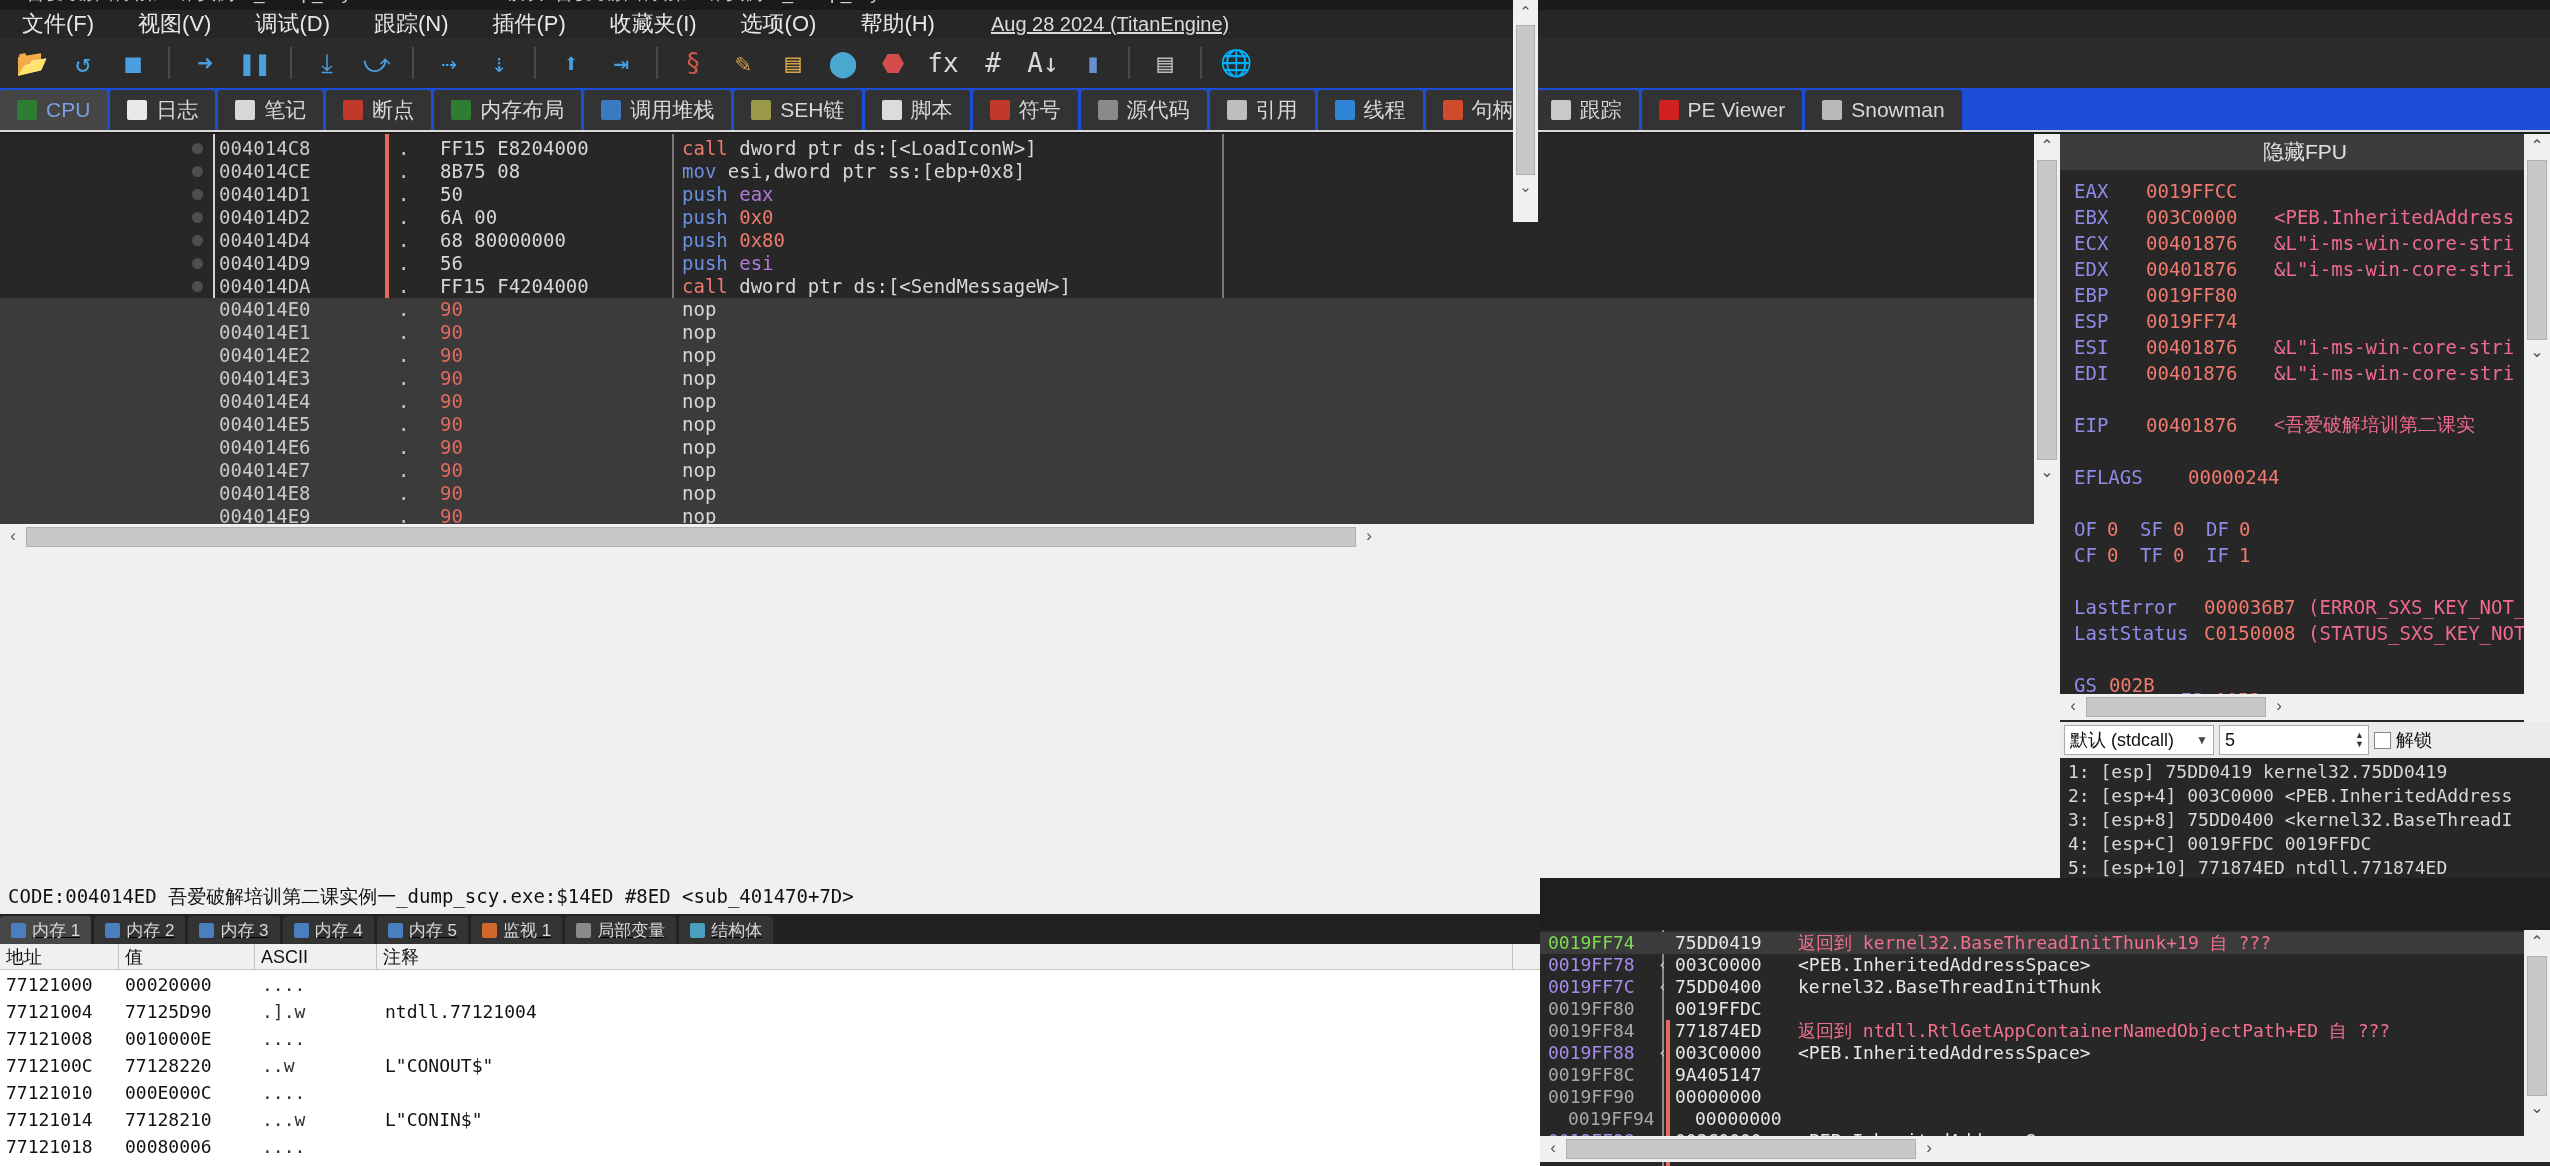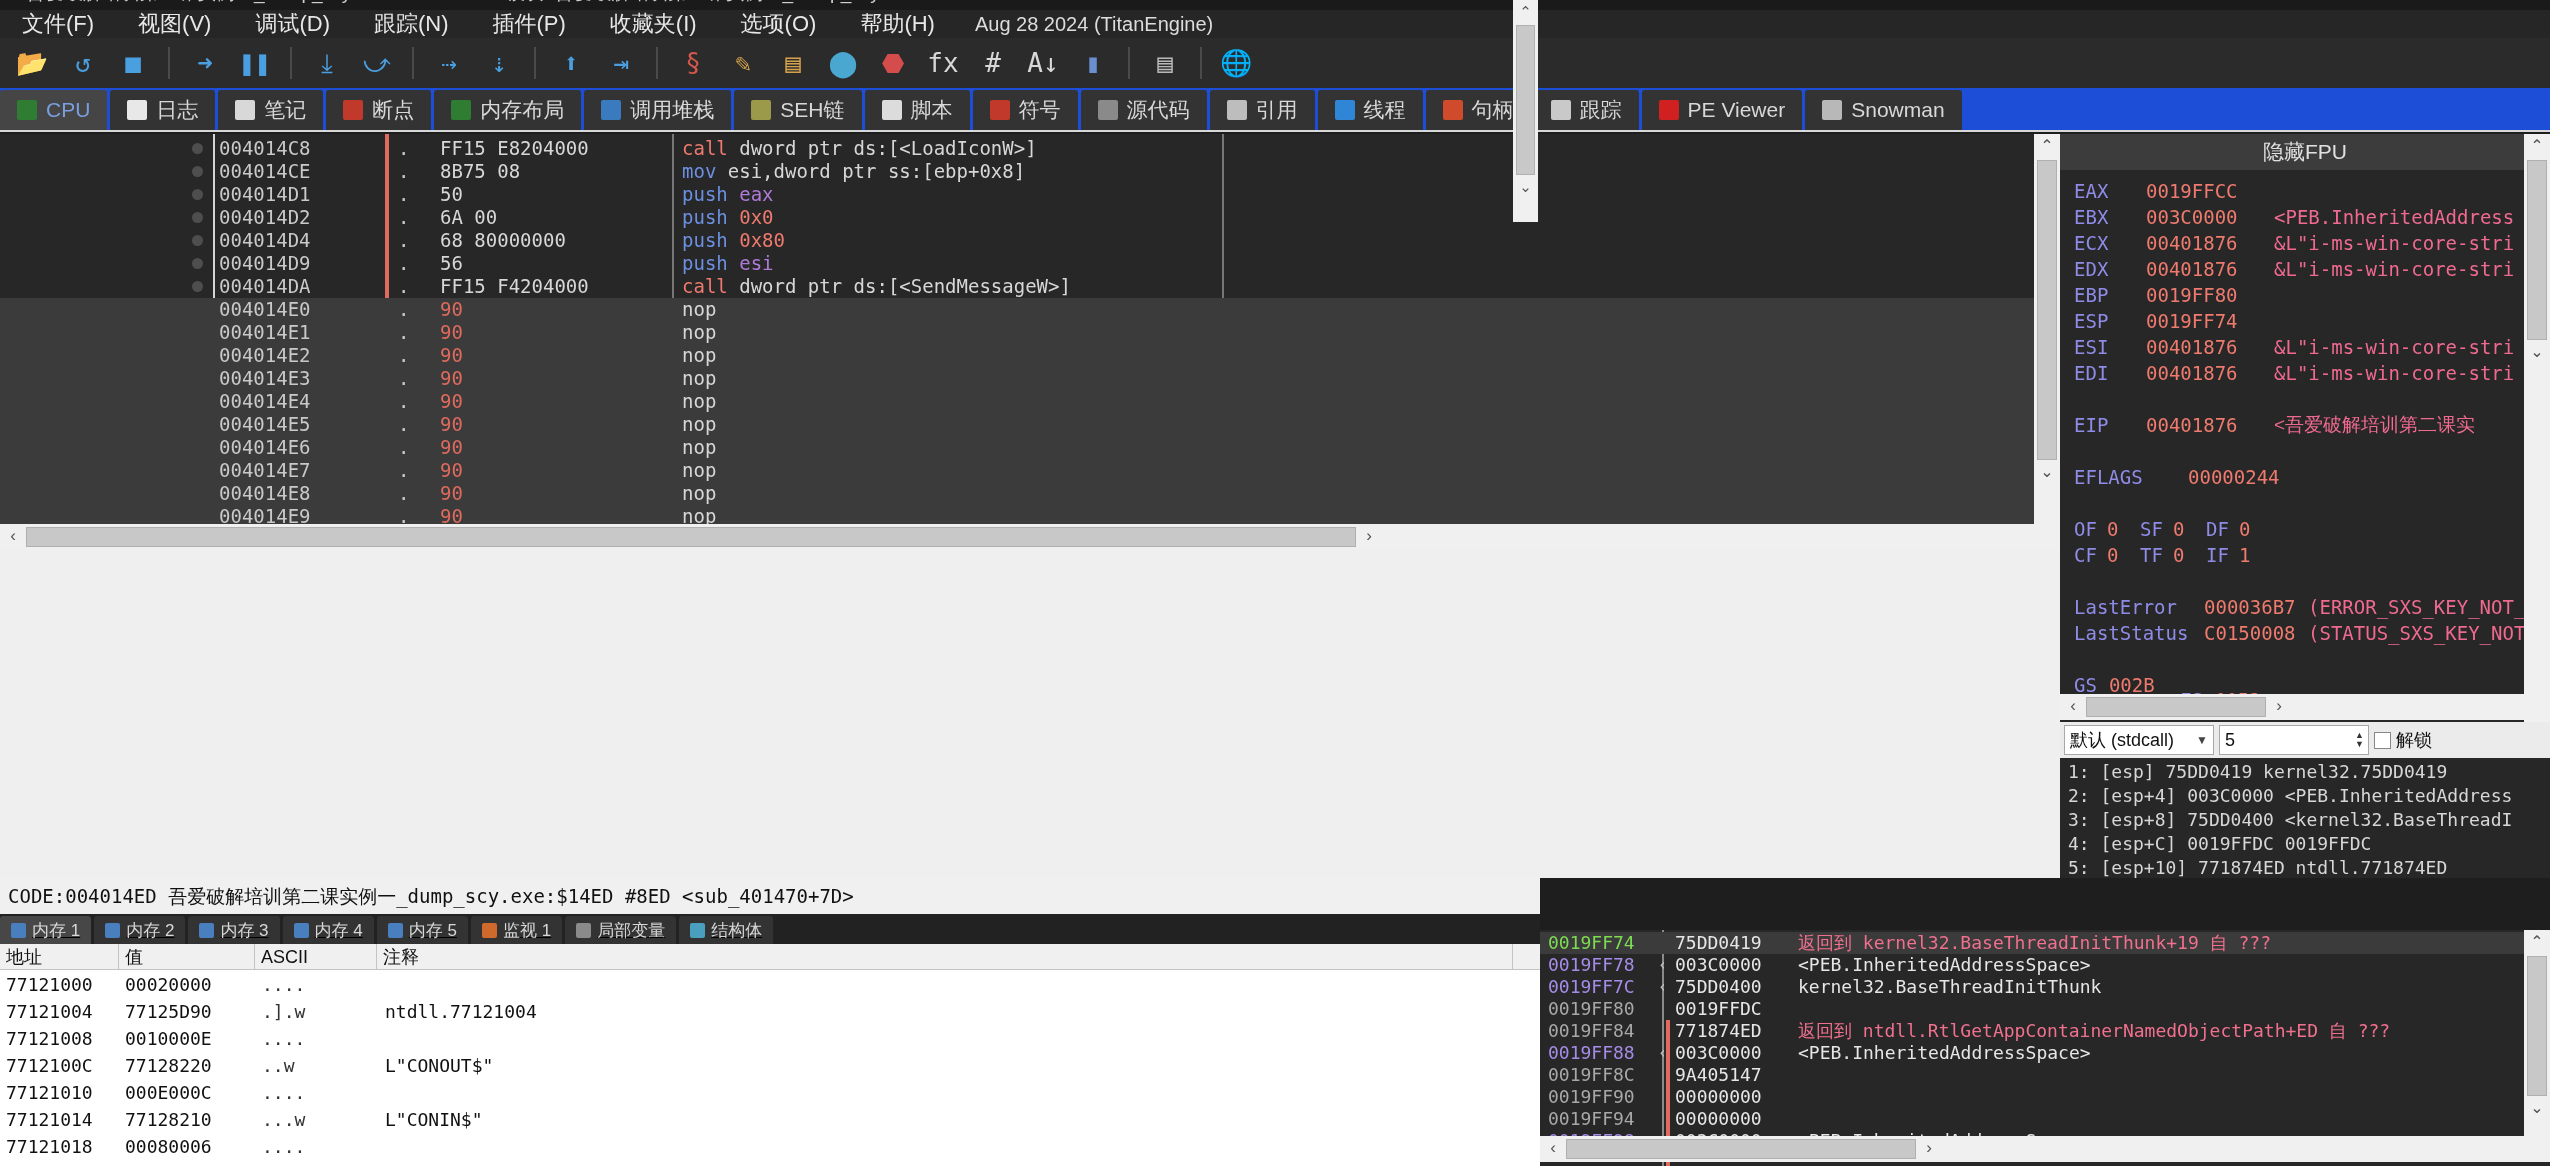--- a/index.html
+++ b/index.html
@@ -26,21 +26,21 @@
     position:absolute; left:0; top:10px; width:2550px; height:28px;
     background:#262626; display:flex; align-items:center;
   }
   .menu-item {
     color:#e8e8e8; font-family:"Liberation Sans", sans-serif;
     font-size:22px; padding:0 22px; line-height:28px; cursor:default;
     white-space:nowrap;
   }
   #menu-version {
     color:#dcdcdc; font-family:"Liberation Sans", sans-serif;
-    font-size:20px; margin-left:18px; white-space:nowrap;
+    font-size:20px; margin-left:34px; white-space:nowrap;text-decoration:underline;
   }
 
   
   #toolbar {
     position:absolute; left:0; top:38px; width:2550px; height:50px;
     background:#2b2b2b; display:flex; align-items:center; padding-left:8px;
   }
   .tb-btn {
     width:42px; height:42px; margin:0 4px;
     display:flex; align-items:center; justify-content:center;
@@ -947,21 +947,21 @@
       <span class="s-arrow"></span>
       <span class="s-val">9A405147</span>
       <span class="s-cmt"></span>
     </div>
     <div class="stk-row" style="top: 156px;">
       <span class="s-addr">0019FF90</span>
       <span class="s-arrow"></span>
       <span class="s-val">00000000</span>
       <span class="s-cmt"></span>
     </div>
-    <div class="stk-row" style="top: 178px;">
+    <div class="stk-row" style="top: 178px; margin-left: 20px;">
       <span class="s-addr">0019FF94</span>
       <span class="s-arrow"></span>
       <span class="s-val">00000000</span>
       <span class="s-cmt"></span>
     </div>
     <div class="stk-row" style="top: 200px;">
       <span class="s-addr purple">0019FF98</span>
       <span class="s-arrow">‹</span>
       <span class="s-val">003C0000</span>
       <span class="s-cmt">&lt;PEB.InheritedAddressSpace&gt;</span>

